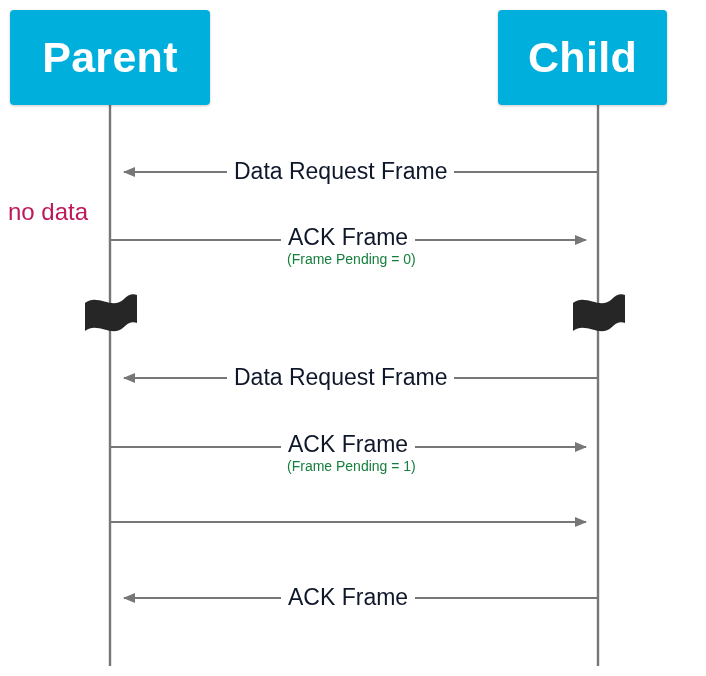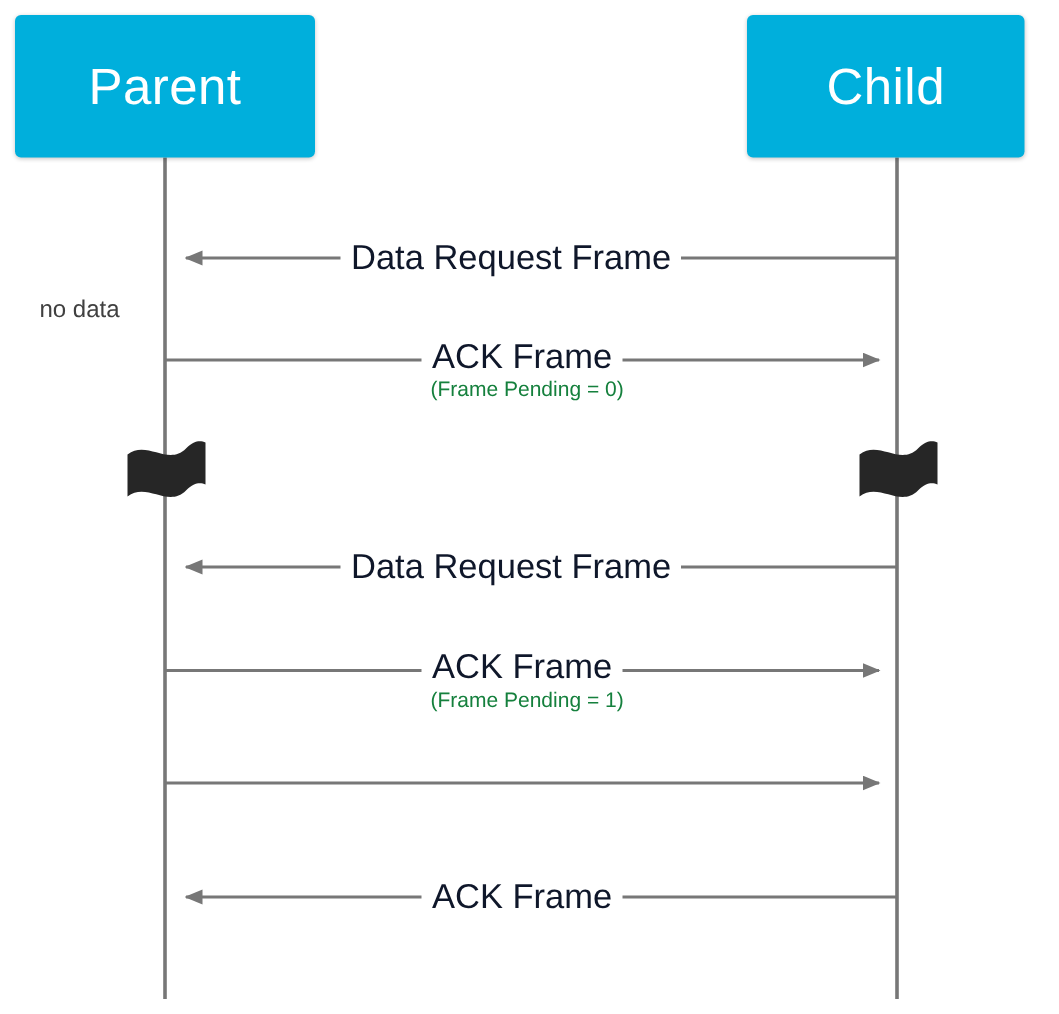--- a/index.html
+++ b/index.html
@@ -28,22 +28,22 @@
     position: absolute;
     background: #00AFDC;
     border-radius: 4px;
     box-shadow: 0 1px 3px rgba(0,0,0,0.22);
     display: flex;
     align-items: center;
     justify-content: center;
   }
   .actor-label {
     color: #ffffff;
-    font-size: 34px;
-    font-weight: normal;
+    font-size: 43px;
+    font-weight: bold;
     letter-spacing: 0.3px;
     line-height: 1;
   }
   .msg-label {
     position: absolute;
     color: #0f172a;
     font-size: 23px;
     line-height: 1;
     white-space: nowrap;
     background: #ffffff;
@@ -54,24 +54,23 @@
     position: absolute;
     color: #15803d;
     font-size: 14px;
     line-height: 1;
     white-space: nowrap;
     background: #ffffff;
     padding: 0 5px;
   }
   .side-note {
     position: absolute;
-    color: #404040;
-    font-size: 16px;
+    color: #be185d;
+    font-size: 24px;
     line-height: 1.18;
-    text-align: center;
     white-space: pre-line;
   }
 </style>
 </head>
 <body>
 
 <div id="diagram-root">
 
   <svg class="svg-layer" viewBox="0 0 706 676">
     <defs>
@@ -113,21 +112,21 @@
     <path d="M85,303 C98,293 112,311 124,299 C130,293 134,294 137,295
              L137,323 C134,322 130,321 124,327 C112,339 98,321 85,331 Z" fill="#262626"></path>
     <path d="M573,303 C586,293 600,311 612,299 C618,293 622,294 625,295
              L625,323 C622,322 618,321 612,327 C600,339 586,321 573,331 Z" fill="#262626"></path>
   </svg>
 
   <div class="actor-box" style="left:10px; top:10px; width:200px; height:95px;">
     <span class="actor-label">Parent</span>
   </div>
 
-  <div class="actor-box" style="left:498px; top:10px; width:185px; height:95px;">
+  <div class="actor-box" style="left:498px; top:10px; width:169px; height:95px;">
     <span class="actor-label">Child</span>
   </div>
 
   <div class="side-note" style="left:8px; top:198px; width:90px;">no data</div>
 
 
   <div class="msg-label" style="left:227px; top:160px;">Data Request Frame</div>
 
   <div class="msg-label" style="left:281px; top:226px;">ACK Frame</div>
   <div class="msg-sub" style="left:282px; top:252px;">(Frame Pending = 0)</div>

